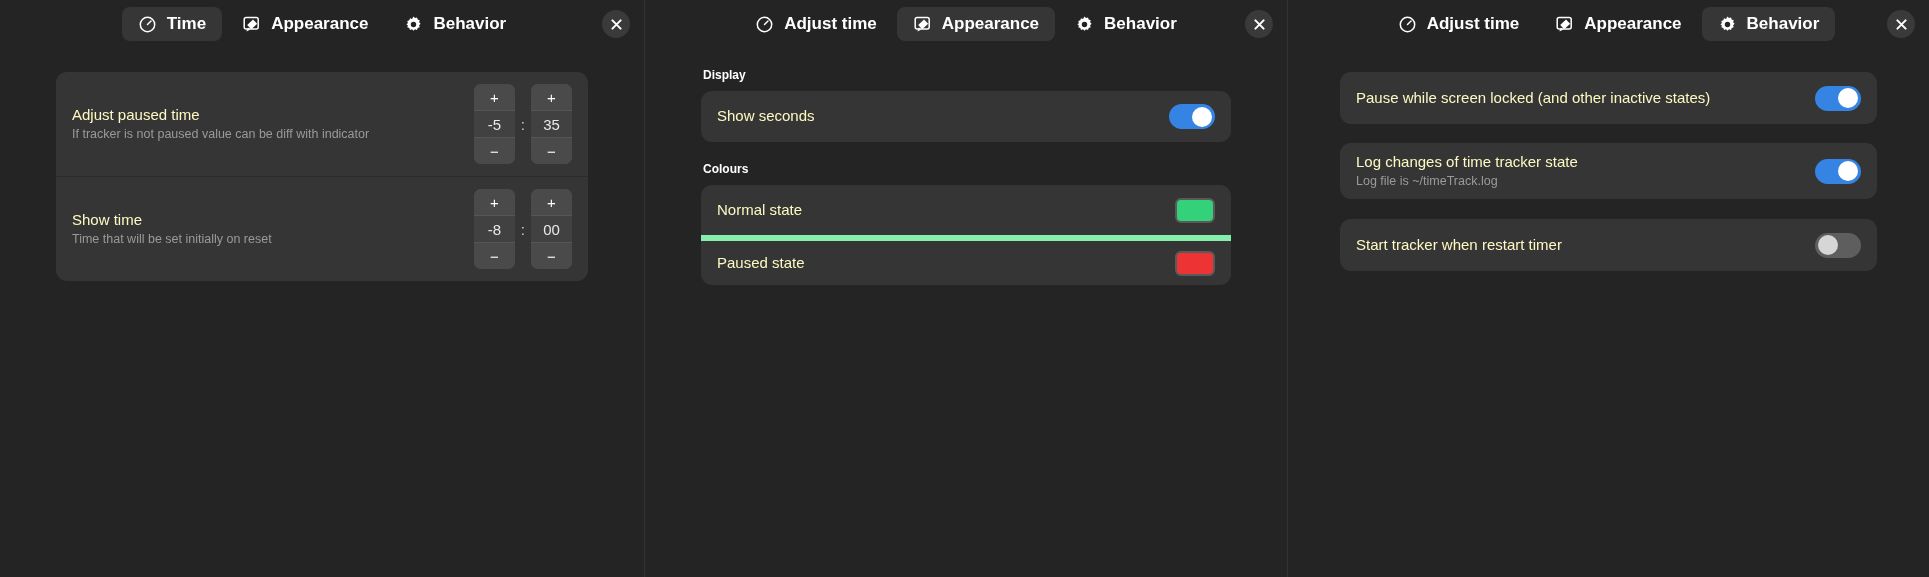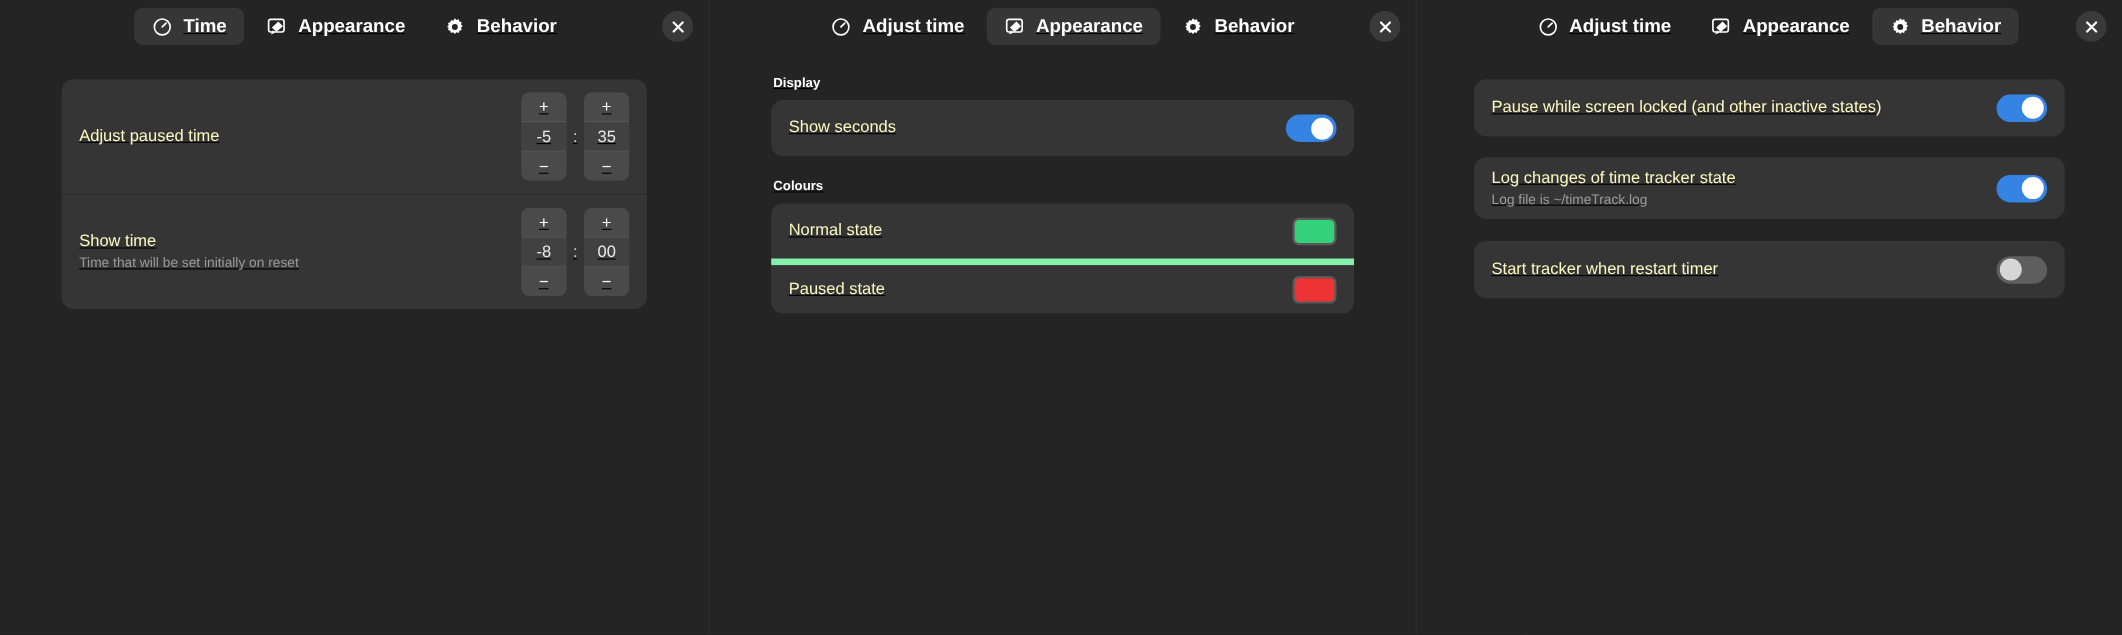--- a/index.html
+++ b/index.html
@@ -9,21 +9,20 @@
     height: 577px;
     background: #1e1e1e;
     font-family: "Liberation Sans", sans-serif;
     overflow: hidden;
   }
 
   .screen {
     display: flex;
     width: 1929px;
     height: 577px;
-    text-decoration: underline;
   }
 
   
   .panel {
     position: relative;
     height: 577px;
     background: #242424;
     border-right: 1px solid #323232;
     flex-shrink: 0;
     overflow: hidden;
@@ -259,20 +258,21 @@
           </svg>
       </button>
     </div>
 
     <div class="content p1pad">
       <div class="card" style="margin-top:24px">
 
         <div class="stepper-row">
           <div class="row-texts">
             <span class="row-title">Adjust paused time</span>
+            <span class="row-sub">If tracker is not paused value can be diff with indicator</span>
           </div>
           <div class="stepper-group">
             <div class="stepper">
               <button class="sbtn">+</button>
               <div class="sval">-5</div>
               <button class="sbtn">−</button>
             </div>
             <span class="colon">:</span>
             <div class="stepper">
               <button class="sbtn">+</button>

